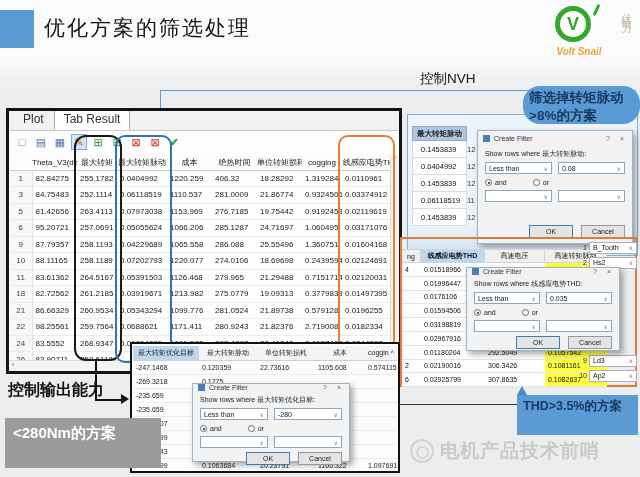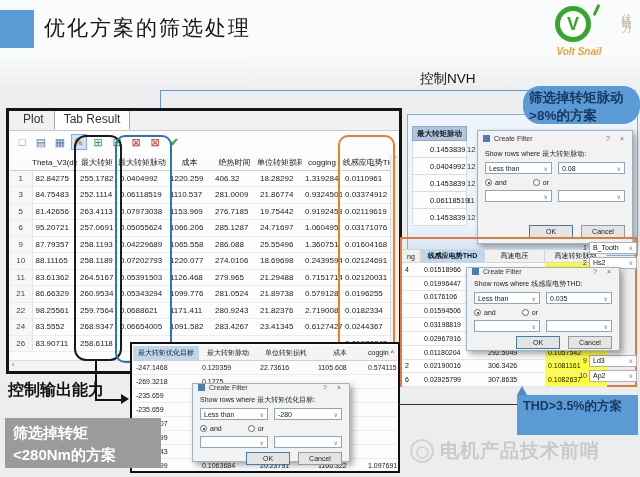--- a/index.html
+++ b/index.html
@@ -76,21 +76,21 @@
   .box-ripple { left:523px; top:86px; width:117px; height:38px; font-size:13.5px;border-radius:17px; }
   .box-thd { left:517px; top:395px; width:121px; height:40px; font-size:12.5px; }
 
   
   .ripple-panel { position:absolute; left:407px; top:114px; width:231px; height:142px;
                   background:linear-gradient(#eef4fb 0 78%, #cfe0f1); border:1px solid #86aed4; }
   .mini-col { position:absolute; left:412px; top:126px; width:55px; }
   .mini-h { height:15px; background:#aec6e0; border:1px solid #8ea9c4; font-size:7.5px; font-weight:bold;
             display:flex; align-items:center; justify-content:center; color:#222; }
   .mini-cell { height:17px; background:#fdfdfd; border:1px solid #dcdcdc; border-top:none;
-               font-size:7.5px; display:flex; align-items:center; padding-left:17px; }
+               font-size:7.5px; display:flex; align-items:center; padding-left:8px; }
   .partial-col { position:absolute; left:467px; top:141px; width:14px; }
   .p-cell { height:17px; font-size:7.5px; display:flex; align-items:center; color:#333; }
 
   
   .cfd { position:absolute; background:#f2f2f2; border:1px solid #9fb3c6; box-shadow:3px 3px 6px rgba(0,0,0,.35);
          display:flex; flex-direction:column; font-size:7px; color:#222; }
   .cfd-tb { display:flex; align-items:center; height:14px; padding:0 5px; gap:4px; }
   .cfd-ico { width:7px; height:7px; background:#4a7ebb; }
   .cfd-title { flex:1; color:#333; }
   .cfd-sys { color:#666; padding:0 3px; }
@@ -290,20 +290,31 @@
             <td>83.61362</td>
             <td>264.5167</td>
             <td>0.05391503</td>
             <td>1126.468</td>
             <td>279.965</td>
             <td>21.29488</td>
             <td>0.7151714</td>
             <td>0.02120031</td>
           </tr>
             <tr>
+            <td class="rn">18</td>
+            <td>82.72562</td>
+            <td>261.2185</td>
+            <td>0.03919671</td>
+            <td>1213.982</td>
+            <td>275.0779</td>
+            <td>19.09313</td>
+            <td>0.3779833</td>
+            <td>0.01497395</td>
+          </tr>
+            <tr>
             <td class="rn">21</td>
             <td>86.66329</td>
             <td>260.9534</td>
             <td>0.05343294</td>
             <td>1099.776</td>
             <td>281.0524</td>
             <td>21.89738</td>
             <td>0.579128</td>
             <td>0.0196255</td>
           </tr>
@@ -687,21 +698,20 @@
       </div>
       <div class="cfd-btns">
         <span class="btn primary">OK</span>
         <span class="btn">Cancel</span>
       </div>
     </div>
   </div>
 
   <div class="ctl-output">控制输出能力</div>
   <div class="gray-box">
-    <div>筛选掉转矩</div>
     <div>&lt;280Nm的方案</div>
   </div>
   <div class="line sine-line"></div>
   <div class="line thd-up-arrow"></div>
   <div class="blue-box box-thd">
     <div>THD&gt;3.5%的方案</div>
   </div>
 
   <div class="watermark">
     <span class="wm-logo"></span>

